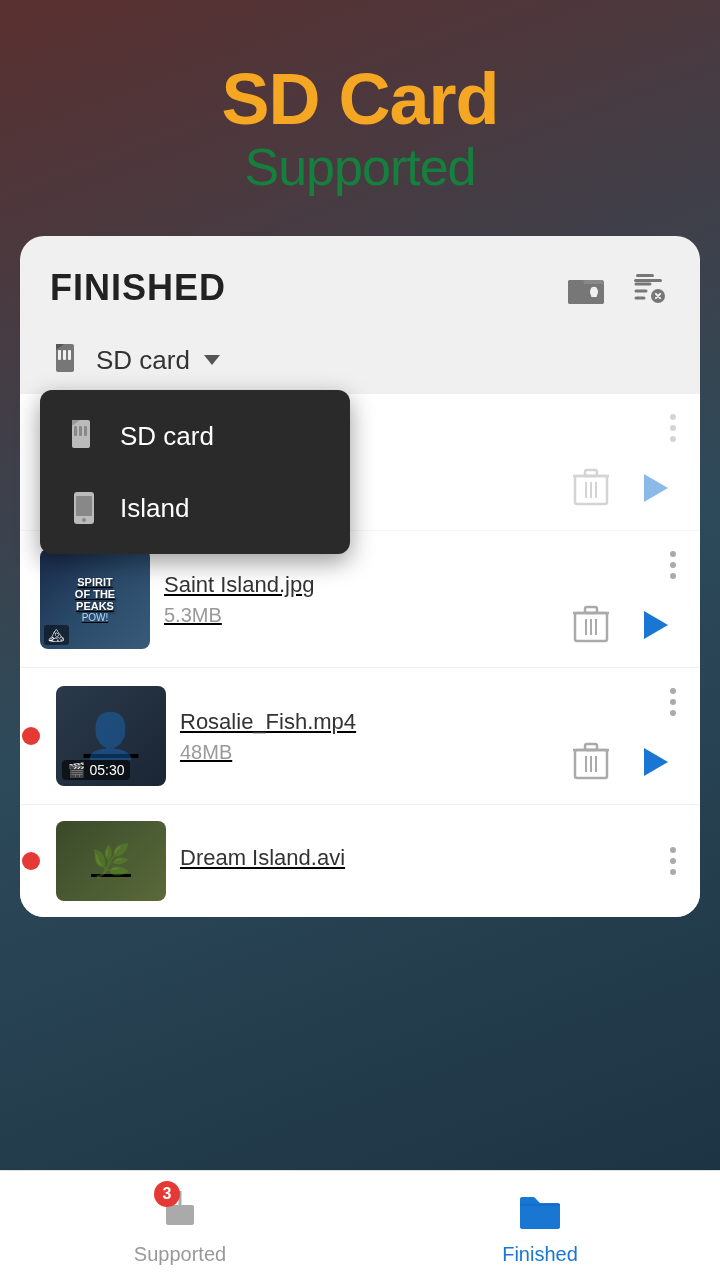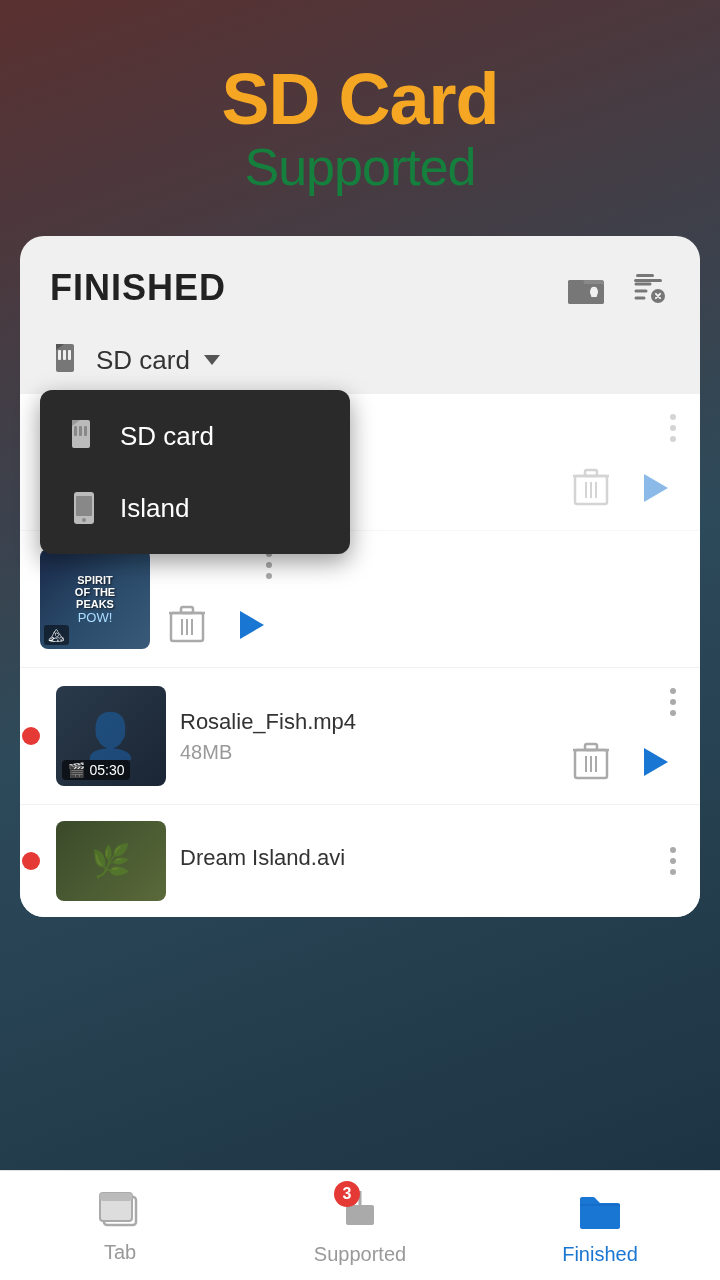--- a/index.html
+++ b/index.html
@@ -120,20 +120,21 @@
       font-size: 26px;
       color: #fff;
       font-weight: 400;
     }
 
     
     .file-list {
       background: #fff;
       margin: 0;
       border-radius: 0 0 24px 24px;
+      text-decoration: underline;
     }
     .file-item {
       display: flex;
       align-items: center;
       padding: 16px 20px;
       border-bottom: 1px solid #f0f0f0;
       position: relative;
       gap: 14px;
     }
     .file-item:last-child {
@@ -428,25 +429,29 @@
           </div>
         </div>
       </div>
     </div>
 
     <div class="file-item">
       <div class="file-thumb file-thumb-jpg">
 
         <div style="display:flex;flex-direction:column;align-items:center;justify-content:center;height:100%;width:100%;padding:6px;">
           <div style="color:#fff;font-size:11px;font-weight:900;text-align:center;line-height:1.1;text-transform:uppercase;text-shadow:1px 1px 2px rgba(0,0,0,0.7);">SPIRIT<br>OF THE<br>PEAKS</div>
-          <div style="color:#adf;font-size:13px;margin-top:0;text-align:center;">POW!</div>
+          <div style="color:#adf;font-size:10px;margin-top:0;text-align:center;">POW!</div>
         </div>
         <div style="position:absolute;bottom:4px;left:4px;background:rgba(0,0,0,0.5);border-radius:3px;padding:1px 4px;">
           <span style="color:#fff;font-size:13px;">🏔</span>
         </div>
+      </div>
+      <div class="file-info">
+        <div class="file-name">Saint Island.jpg</div>
+        <div class="file-size">5.3MB</div>
       </div>
       <div class="file-actions">
         <div class="three-dots">
           <div class="dot"></div>
           <div class="dot"></div>
           <div class="dot"></div>
         </div>
         <div class="file-bottom-actions">
           <div class="trash-btn">
             <svg width="36" height="40" viewBox="0 0 36 40">
@@ -518,28 +523,20 @@
           <div class="dot"></div>
         </div>
       </div>
     </div>
 
   </div>
 </div>
 
 <div class="bottom-nav">
 
-  <div class="nav-item">
-    <svg width="48" height="48" viewBox="0 0 48 48">
-      <rect x="8" y="10" width="32" height="28" rx="3" fill="none" stroke="#aaa" stroke-width="2.5"></rect>
-      <rect x="4" y="6" width="32" height="28" rx="3" fill="#ddd" stroke="#aaa" stroke-width="2"></rect>
-      <rect x="4" y="6" width="32" height="8" rx="3" fill="#bbb"></rect>
-    </svg>
-    <span class="nav-label">Tab</span>
-  </div>
 
   <div class="nav-item">
     <div style="position:relative; display:inline-block;">
       <svg width="48" height="48" viewBox="0 0 48 48">
         <rect x="10" y="20" width="28" height="20" rx="2" fill="#aaa"></rect>
         <path d="M24 6 L24 28" stroke="#aaa" stroke-width="3"></path>
         <polygon points="15,22 24,34 33,22" fill="#aaa"></polygon>
       </svg>
       <div class="nav-badge">3</div>
     </div>

